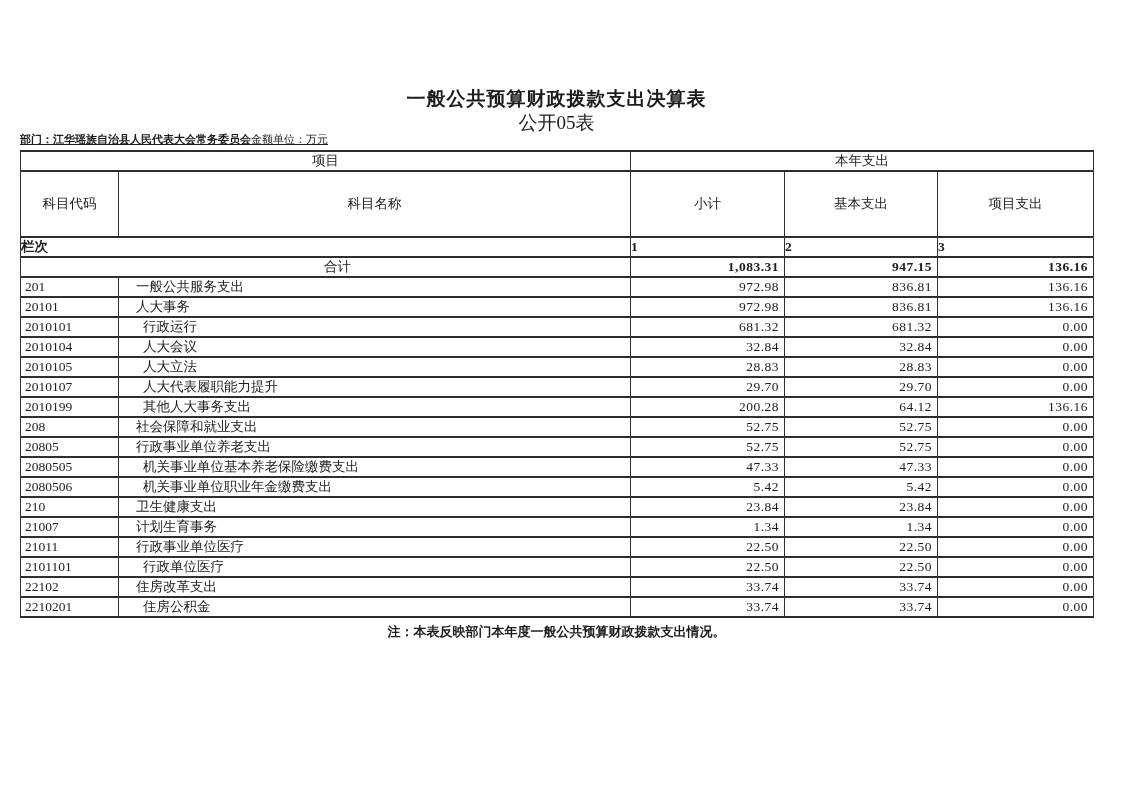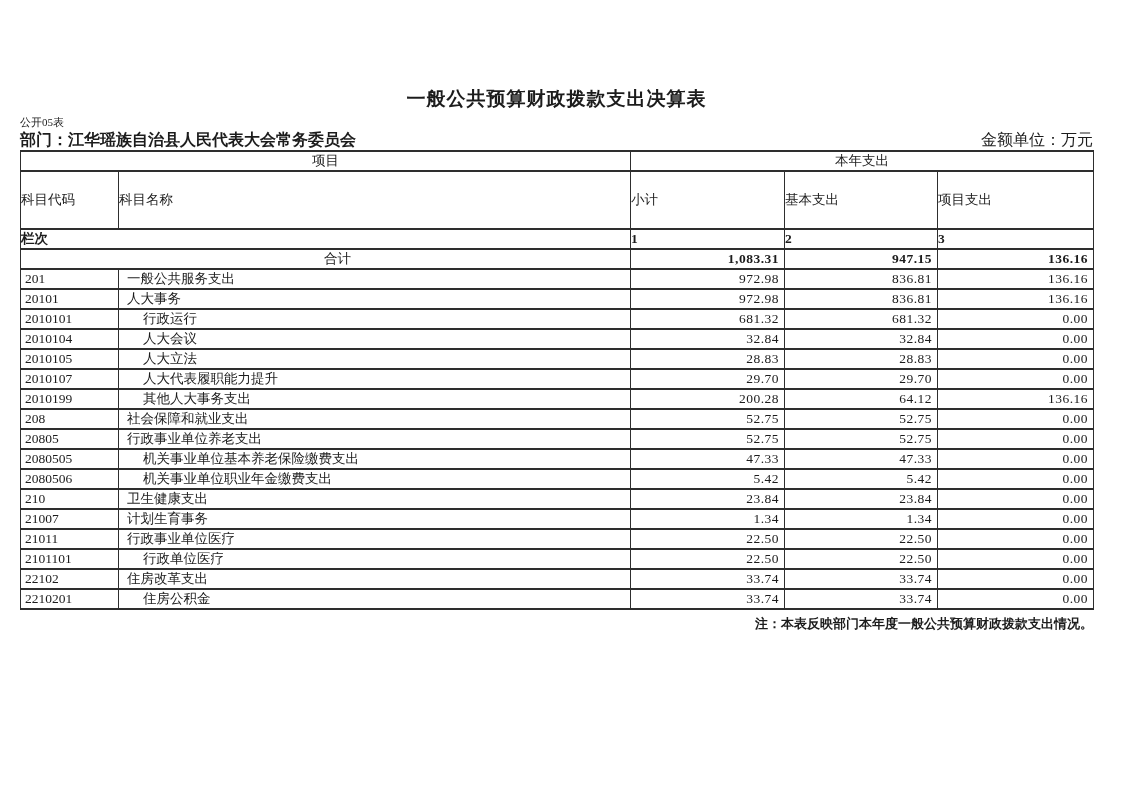--- a/index.html
+++ b/index.html
@@ -23,68 +23,68 @@
   .title {
     margin: 0;
     padding-top: 86px;
     text-align: center;
     font-size: 19px;
     font-weight: bold;
     letter-spacing: 1px;
     line-height: 26px;
   }
   .sheet-label {
-    text-align: left;
+    text-align: center;
+    font-size: 19px;
+    line-height: 17px;
+    margin-top: 2px;
+  }
+  .meta-row {
+    display: flex;
+    align-items: flex-end;
     font-size: 11px;
     line-height: 17px;
-    margin-top: 2px;
-  }
-  .meta-row {
-    display: flex;
-    justify-content: space-between;
-    align-items: flex-end;
-    font-size: 16px;
-    line-height: 17px;
     margin-bottom: 2px;
+    text-decoration: underline;
   }
   .meta-row .dept { font-weight: bold; }
   table {
     border-collapse: collapse;
     table-layout: fixed;
     width: 1073px;
     font-size: 13.5px;
   }
   td, th {
     border-left: 1px solid #2e2e2e;
     border-right: 1px solid #2e2e2e;
     border-top: 2px solid #2e2e2e;
     border-bottom: 2px solid #2e2e2e;
     padding: 0;
     font-weight: normal;
     overflow: hidden;
     white-space: nowrap;
     box-sizing: border-box;
   }
   tr.hdr-group td { height: 14px; text-align: center; }
-  tr.hdr-cols td  { height: 58px; text-align: left; }
+  tr.hdr-cols td  { height: 66px; text-align: center; }
   tr.idx-row td   { height: 19px; text-align: left; font-weight: bold; }
   tr.total-row td { height: 19px; padding-left: 24px; }
   tbody tr td     { height: 19.4px; }
   td.center { text-align: center; }
   td.code   { text-align: left; padding-left: 4px; }
-  td.name   { text-align: left; padding-left: 8px; }
+  td.name   { text-align: left; padding-left: 17px; }
   td.name.indent-1 { padding-left: 24px; }
   td.num    { text-align: right; padding-right: 5px; letter-spacing: 0.5px; }
   td.num.bold { font-weight: bold; }
   .note {
     font-size: 13px;
     font-weight: bold;
     line-height: 18px;
     margin-top: 5px;
-    text-align: right;
+    text-align: center;
   }
 </style>
 </head>
 <body>
 
 <div class="sheet">
 
   <h1 class="title">一般公共预算财政拨款支出决算表</h1>
 
   <div class="sheet-label">公开05表</div>

